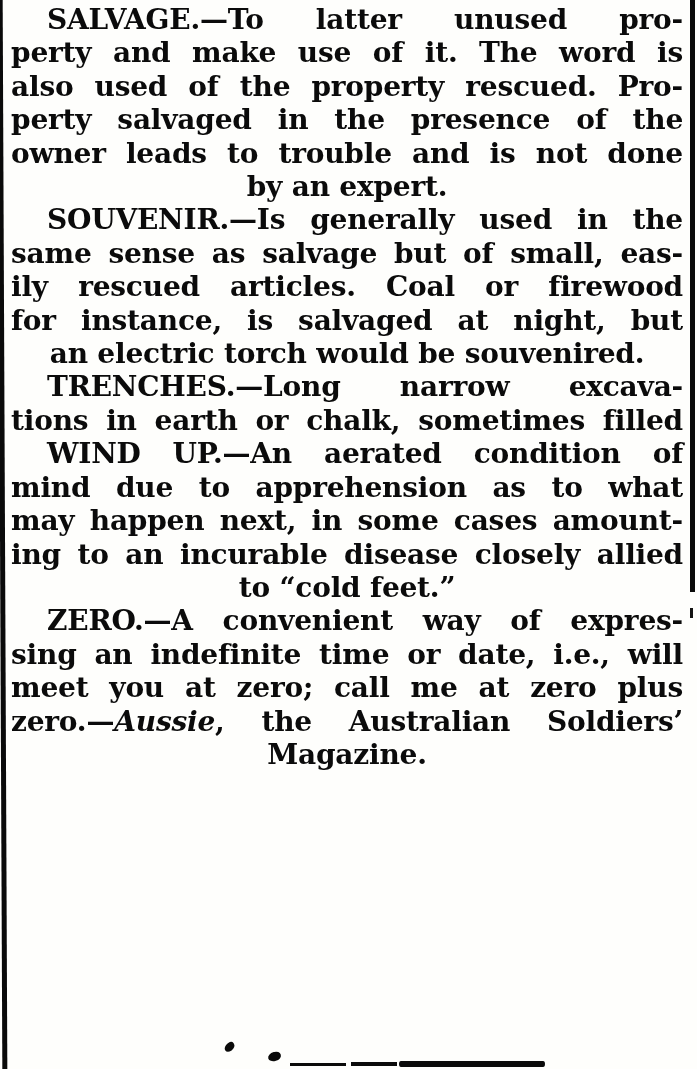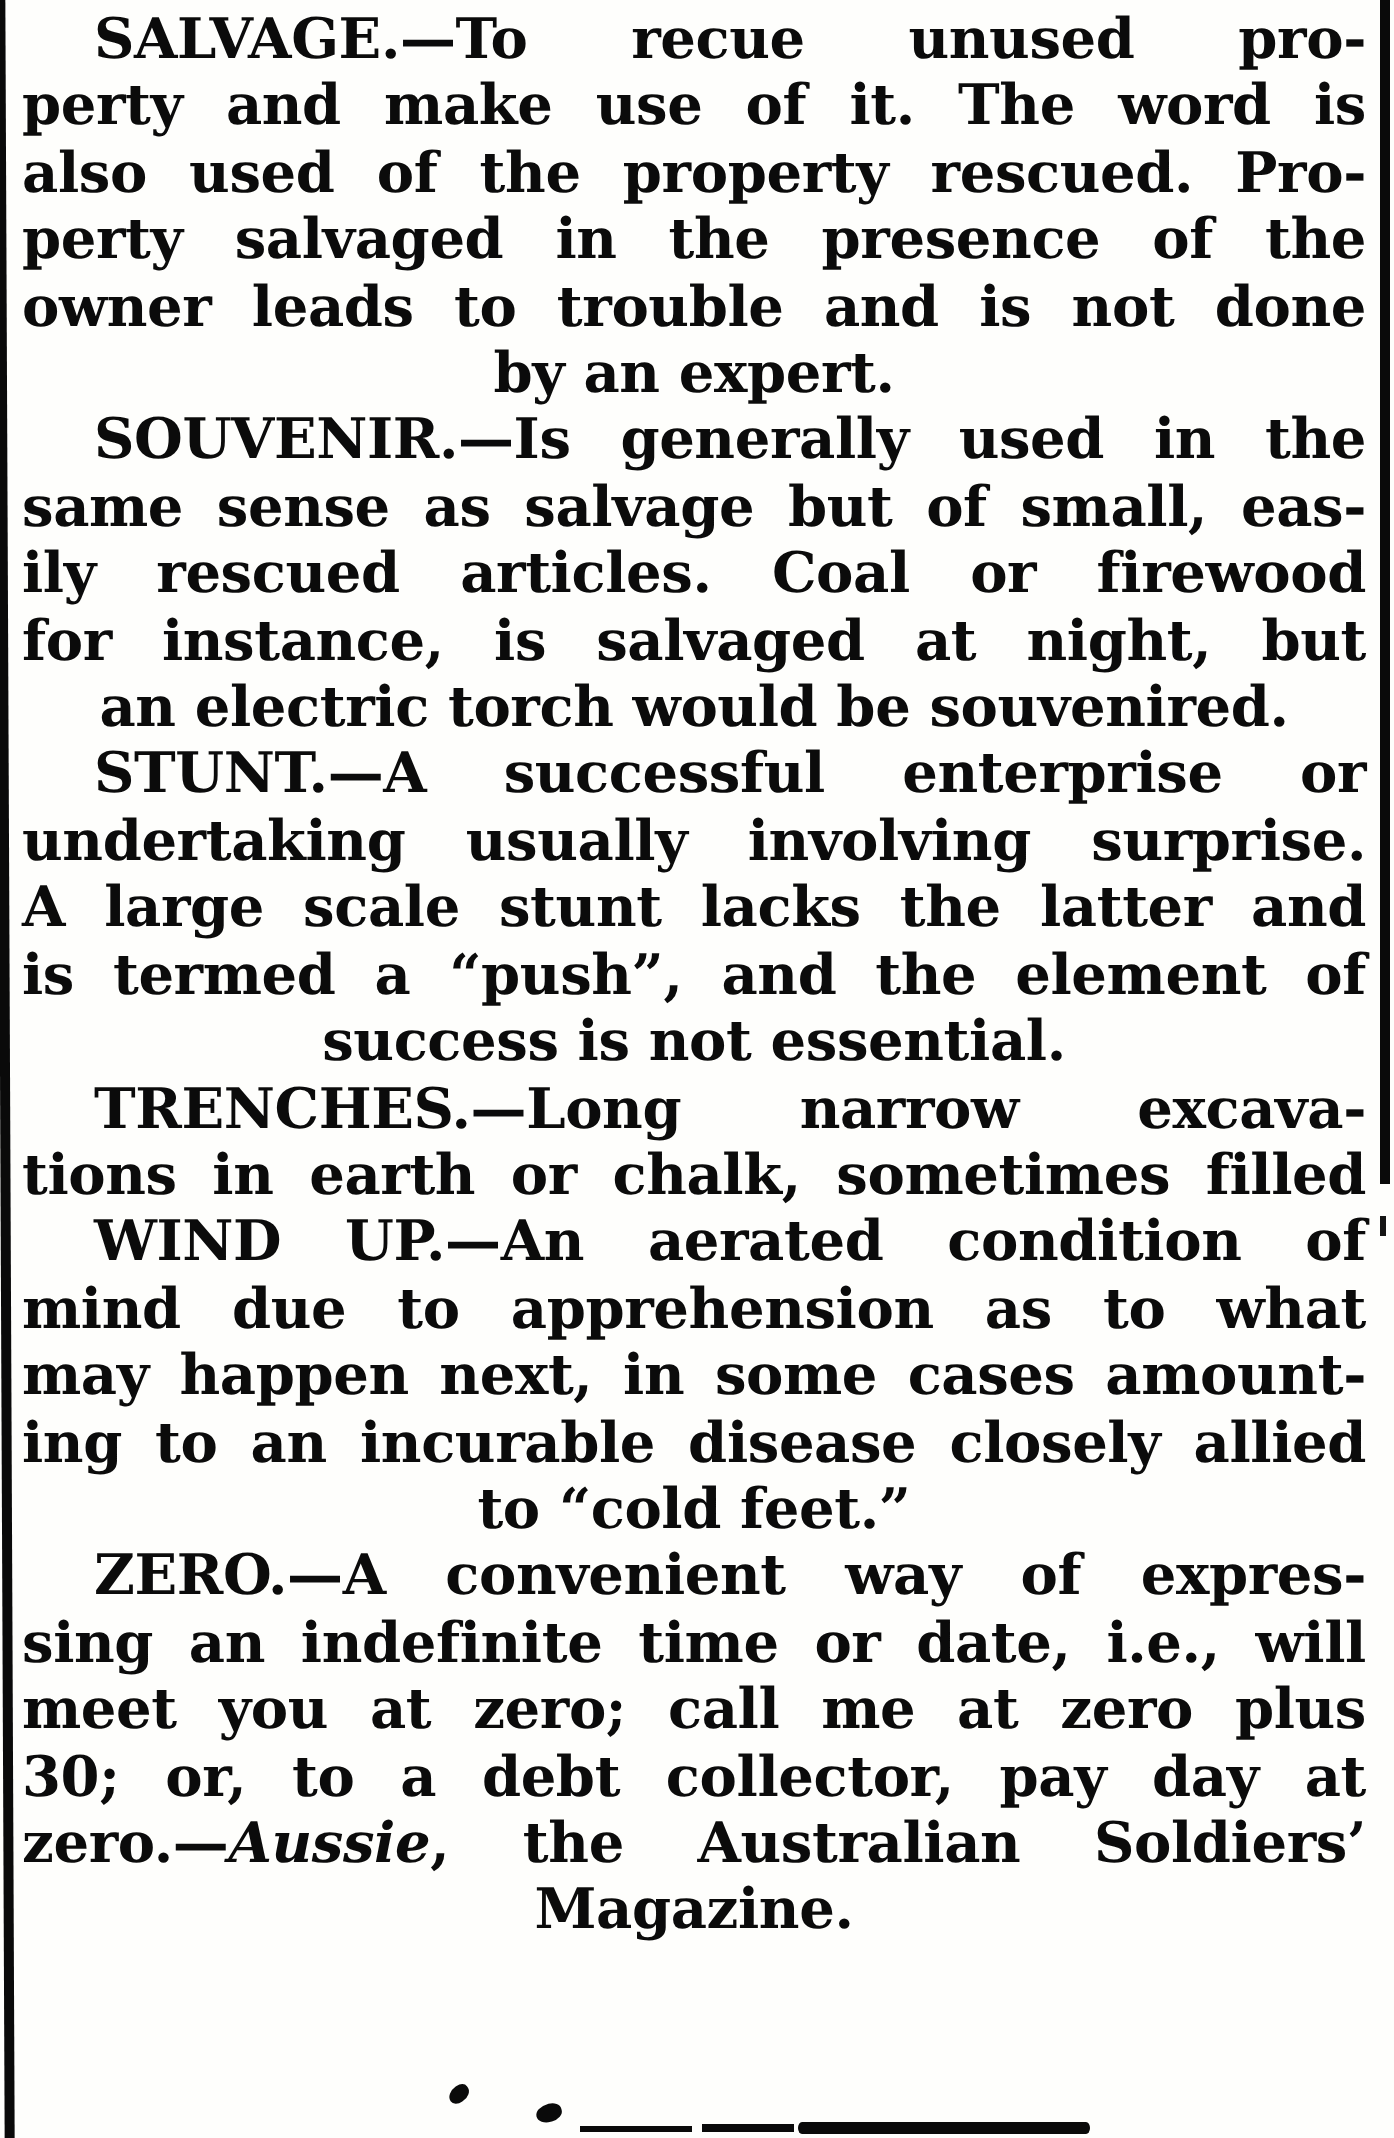--- a/index.html
+++ b/index.html
@@ -97,57 +97,49 @@
 </head>
 <body>
 
 <div class="page">
   <div class="rule-left"></div>
   <div class="rule-right"></div>
   <div class="rule-right-tick"></div>
 
   <div class="text-column">
       <div class="para">
-        <div class="line first j">SALVAGE.—To recue unused pro-</div>
+        <div class="line first j">SALVAGE.—To latter unused pro-</div>
         <div class="line j">perty and make use of it. The word is</div>
         <div class="line j">also used of the property rescued. Pro-</div>
         <div class="line j">perty salvaged in the presence of the</div>
         <div class="line j">owner leads to trouble and is not done</div>
         <div class="line">by an expert.</div>
       </div>
       <div class="para">
         <div class="line first j">SOUVENIR.—Is generally used in the</div>
         <div class="line j">same sense as salvage but of small, eas-</div>
         <div class="line j">ily rescued articles. Coal or firewood</div>
         <div class="line j">for instance, is salvaged at night, but</div>
         <div class="line">an electric torch would be souvenired.</div>
-      </div>
-      <div class="para">
-        <div class="line first j">STUNT.—A successful enterprise or</div>
-        <div class="line j">undertaking usually involving surprise.</div>
-        <div class="line j">A large scale stunt lacks the latter and</div>
-        <div class="line j">is termed a “push”, and the element of</div>
-        <div class="line">success is not essential.</div>
       </div>
       <div class="para">
         <div class="line first j">TRENCHES.—Long narrow excava-</div>
         <div class="line j">tions in earth or chalk, sometimes filled</div>
       </div>
       <div class="para">
         <div class="line first j">WIND UP.—An aerated condition of</div>
         <div class="line j">mind due to apprehension as to what</div>
         <div class="line j">may happen next, in some cases amount-</div>
         <div class="line j">ing to an incurable disease closely allied</div>
         <div class="line">to “cold feet.”</div>
       </div>
       <div class="para">
         <div class="line first j">ZERO.—A convenient way of expres-</div>
         <div class="line j">sing an indefinite time or date, i.e., will</div>
         <div class="line j">meet you at zero; call me at zero plus</div>
-        <div class="line j">30; or, to a debt collector, pay day at</div>
         <div class="line j">zero.—<i>Aussie</i>, the Australian Soldiers’</div>
         <div class="line">Magazine.</div>
       </div>
     </div>
 
   <div class="speck-1"></div>
   <div class="speck-2"></div>
   <div class="bar-1"></div>
   <div class="bar-2"></div>
   <div class="bar-3"></div>

